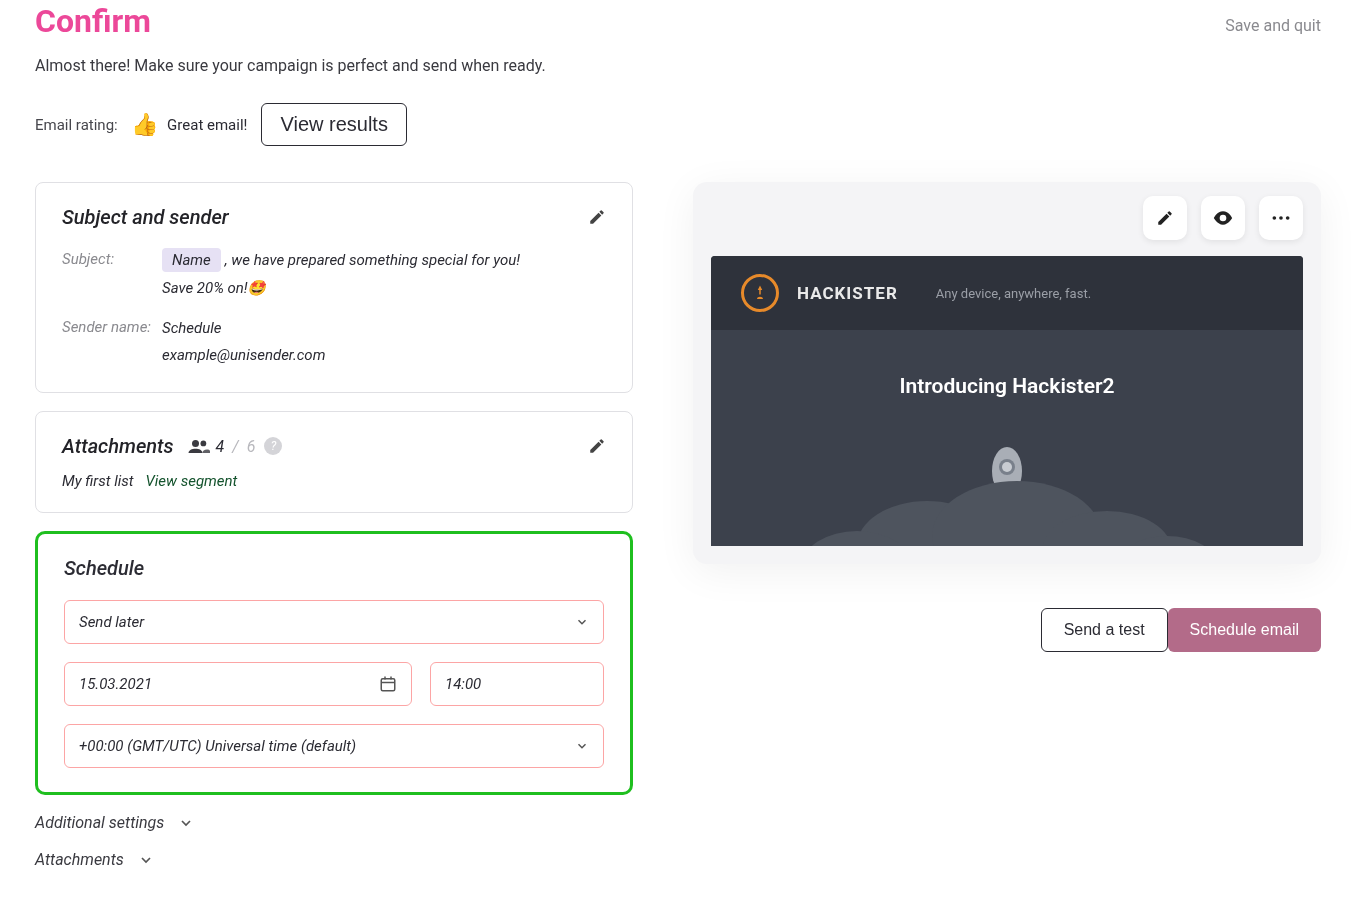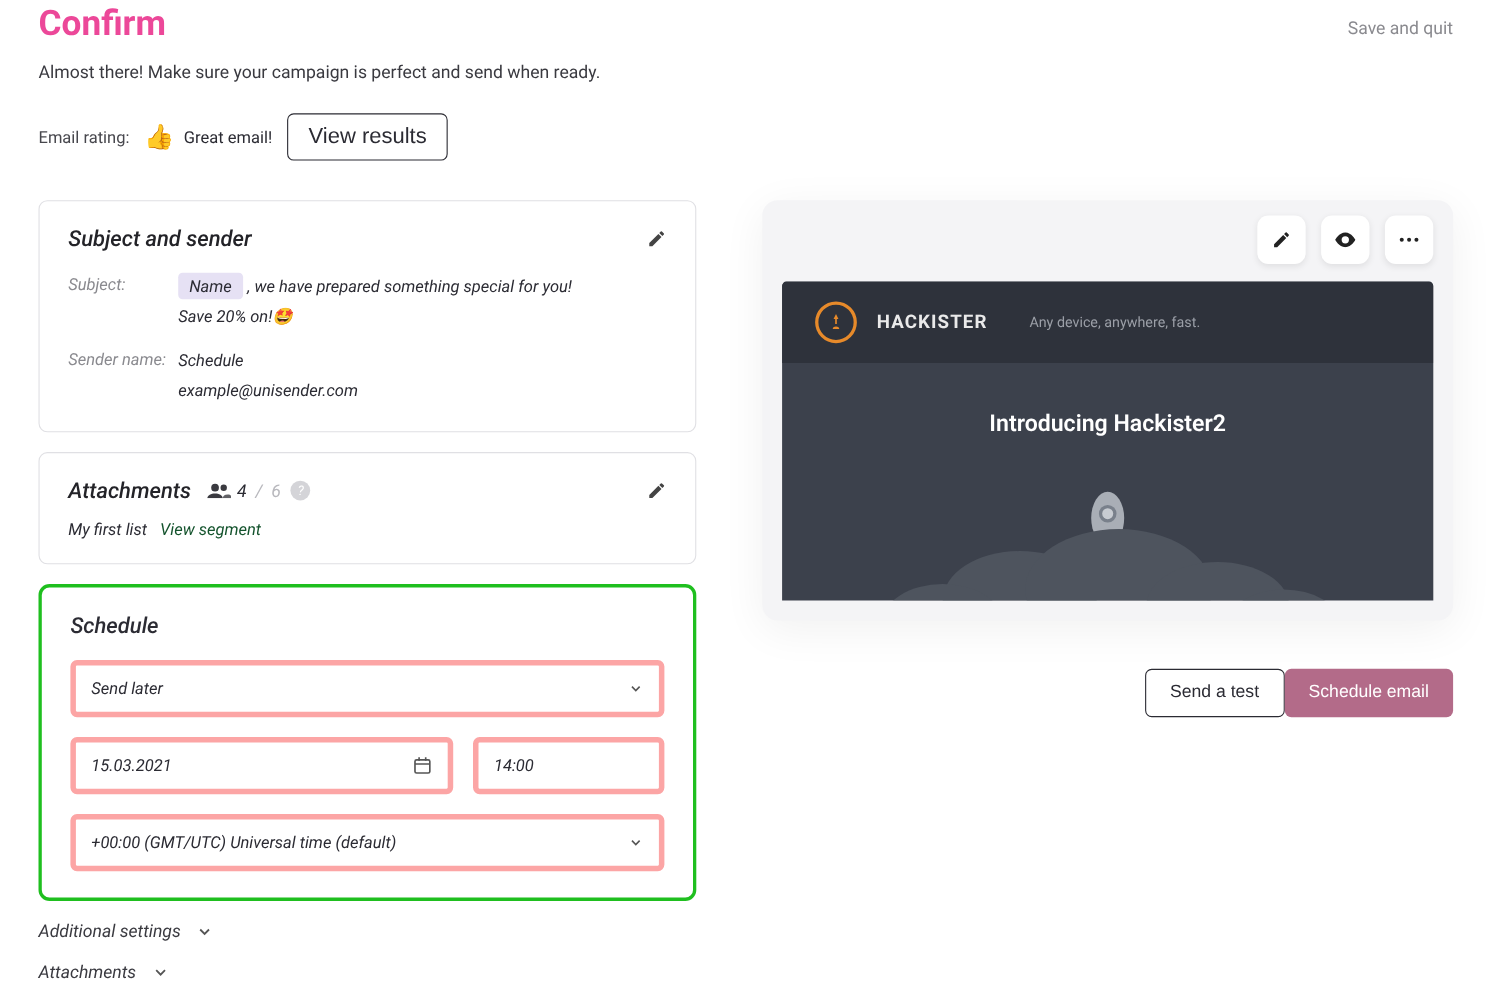--- a/index.html
+++ b/index.html
@@ -107,21 +107,21 @@
   .list-line { display:flex; align-items:center; gap:12px; font-size:15px; margin-top: -4px;}
   .view-segment { color:#14532d; cursor:pointer;}
   .schedule-card {
     border: 3px solid #1fbf1f;
     border-radius: 10px;
     padding: 22px 26px 24px;
     margin-bottom: 18px;
   }
   .select, .input {
     width:100%;
-    border:5px solid #fca5a5;
+    border:1px solid #fca5a5;
     border-radius:6px;
     padding:12px 14px;
     font-size:15px;
     color:#2b2b33;
     background:#fff;
     display:flex;
     justify-content:space-between;
     align-items:center;
     cursor:pointer;
   }

